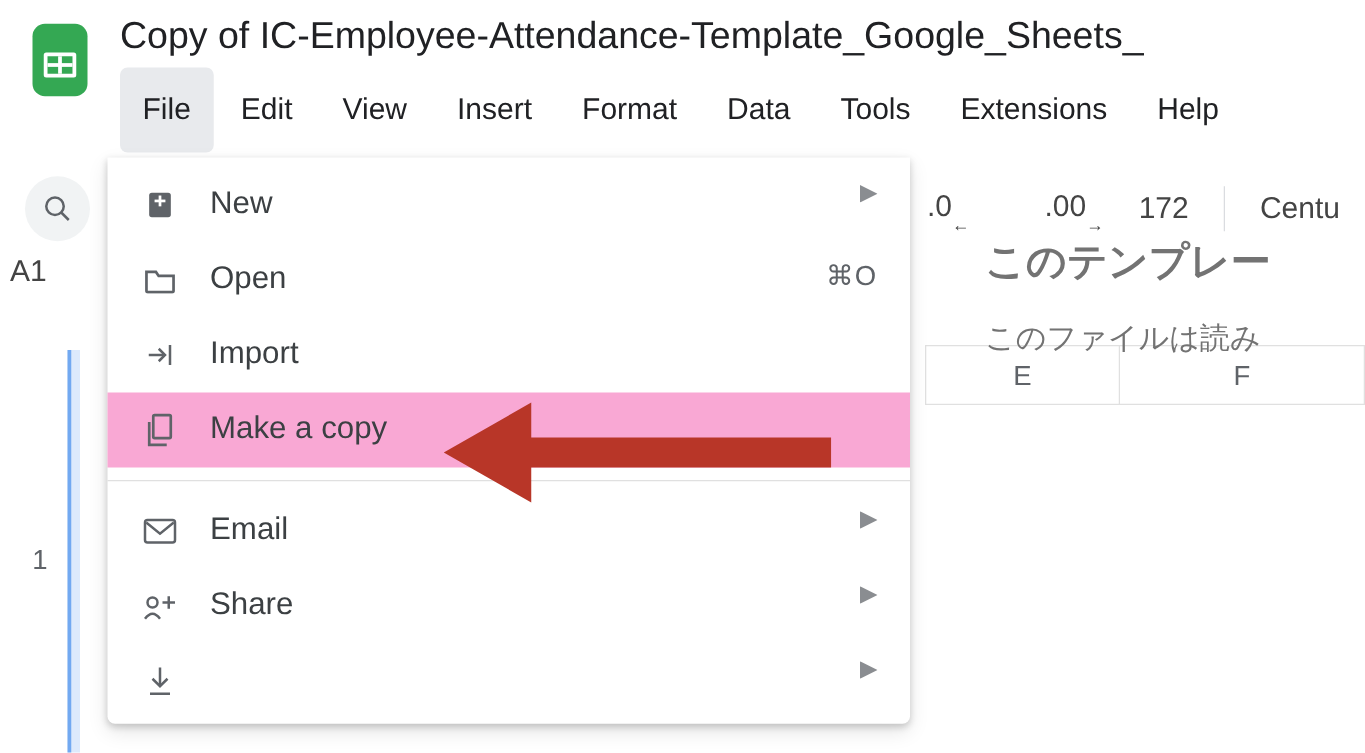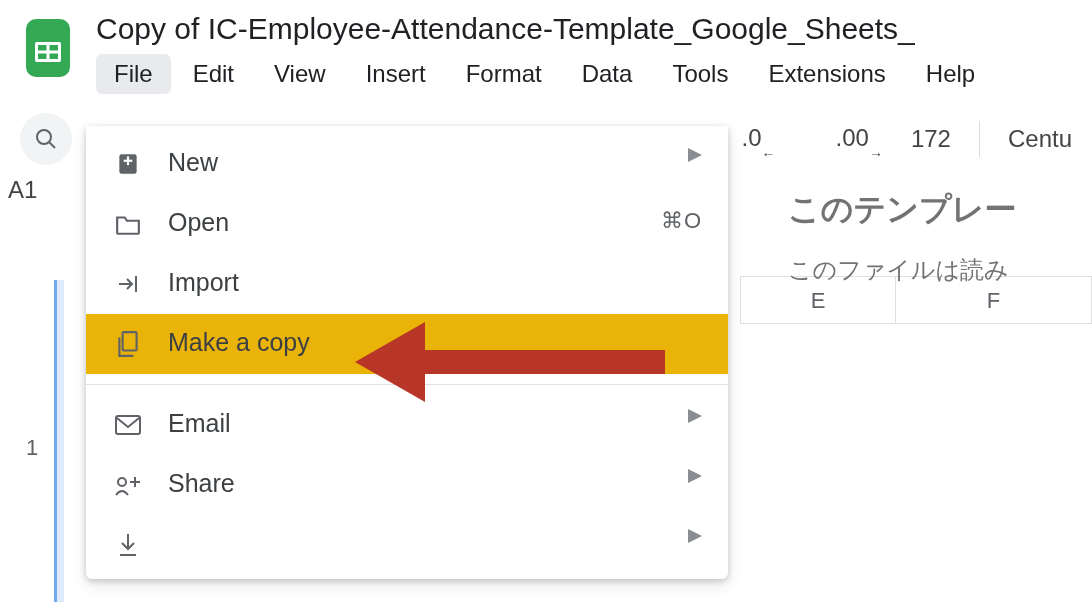--- a/index.html
+++ b/index.html
@@ -8,21 +8,21 @@
     .header-area { display: flex; align-items: flex-start; padding: 12px 20px 0 20px; gap: 20px; }
     .logo { width: 56px; height: 72px; flex-shrink: 0; display: flex; align-items: center; justify-content: center; }
     .logo-shape { width: 44px; height: 58px; background: #34a853; border-radius: 10px; position: relative; display: flex; align-items: center; justify-content: center; }
     .logo-grid { width: 26px; height: 20px; border: 3px solid #fff; border-radius: 2px; position: relative; margin-top: 8px; }
     .logo-grid::before { content: ""; position: absolute; left: 50%; top: 0; bottom: 0; width: 3px; background: #fff; transform: translateX(-50%); }
     .logo-grid::after { content: ""; position: absolute; top: 50%; left: 0; right: 0; height: 3px; background: #fff; transform: translateY(-50%); }
 
     .title-menu { flex: 1; }
     .doc-title { font-size: 30px; font-weight: 400; color: #202124; margin-bottom: 6px; white-space: nowrap; overflow: hidden; }
     .menu-bar { display: flex; gap: 4px; margin-top: 8px; }
-    .menu-item { font-size: 24px; color: #202124; padding: 6px 18px; border-radius: 6px; cursor: pointer; font-weight: 400; }
+    .menu-item { font-size: 24px; color: #202124; padding: 20px 18px; border-radius: 6px; cursor: pointer; font-weight: 400; }
     .menu-item.active { background: #e8eaed; }
 
     .toolbar-row { display: flex; align-items: center; padding: 20px 20px 0 20px; gap: 30px; height: 70px; }
     .search-circle { width: 52px; height: 52px; border-radius: 26px; background: #f1f3f4; display: flex; align-items: center; justify-content: center; }
 
     .toolbar-right { margin-left: auto; display: flex; align-items: center; gap: 28px; font-size: 24px; color: #444; }
     .toolbar-right .sep { width: 1px; height: 36px; background: #dadce0; }
 
     .cell-ref { padding-left: 8px; font-size: 24px; color: #444; margin-top: 12px; }
 
@@ -30,21 +30,21 @@
       position: absolute;
       left: 86px;
       top: 126px;
       width: 642px;
       background: #fff;
       border-radius: 0 0 6px 6px;
       box-shadow: 0 2px 6px rgba(0,0,0,0.18), 0 6px 16px rgba(0,0,0,0.1);
       padding: 8px 0 4px 0;
     }
     .dd-item { display: flex; align-items: flex-start; gap: 24px; padding: 14px 26px; font-size: 25px; color: #3c4043; cursor: pointer; position: relative; }
-    .dd-item.hovered { background: #eab308; }
+    .dd-item.hovered { background: #f9a8d4; }
     .dd-icon { width: 32px; height: 32px; display: flex; align-items: center; justify-content: center; color: #5f6368; }
     .dd-shortcut { margin-left: auto; color: #5f6368; font-size: 22px; letter-spacing: 1px; }
     .dd-sub { margin-left: auto; color: #8a8d91; }
     .dd-sep { height: 1px; background: #e0e0e0; margin: 10px 0; }
 
     .sheet-area { position: absolute; left: 0; top: 226px; right: 0; bottom: 0; }
     .col-headers { position: absolute; left: 64px; right: 0; top: 50px; height: 48px; display: flex; }
     .col-headers > div { border-right: 1px solid #e0e0e0; text-align: center; line-height: 48px; font-size: 22px; color: #5f6368; }
     .rownum-col { position: absolute; left: 0; top: 98px; width: 64px; bottom: 0; }
     .rownum-col .rn { height: 260px; line-height: 260px; text-align: center; font-size: 22px; color: #5f6368; }

